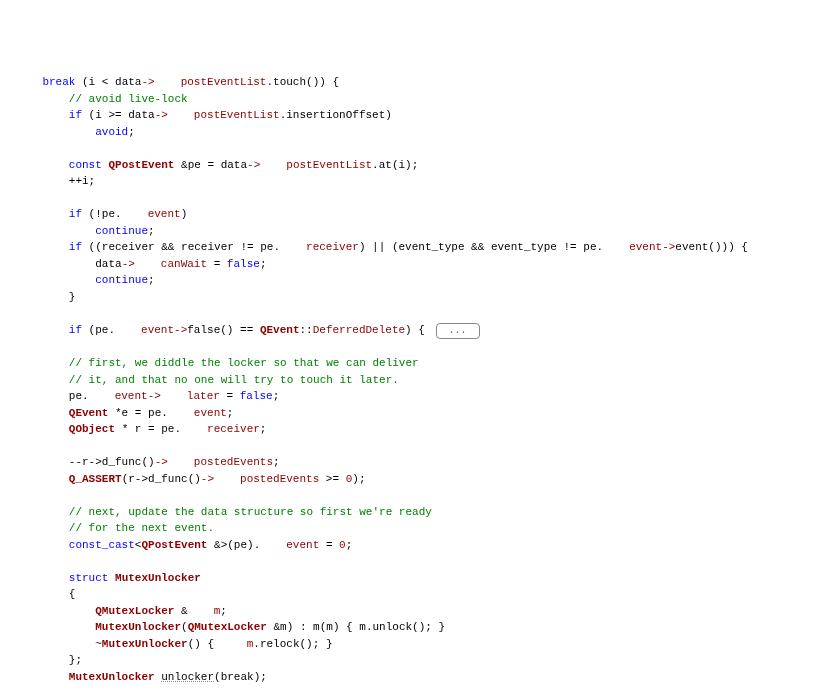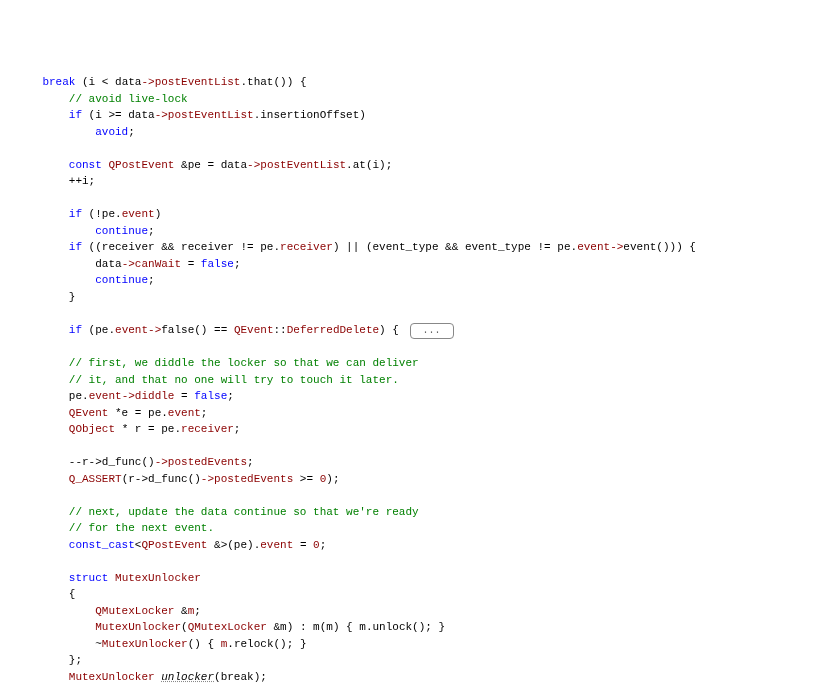--- a/index.html
+++ b/index.html
@@ -8,72 +8,72 @@
     font-family: Consolas, "Courier New", monospace;
     font-size: 11px;
     line-height: 1.5;
     background: #ffffff;
     color: #000000;
     white-space: pre;
     width: 833px;
     box-sizing: border-box;
   }      
   .kw2 { color: #0000ff; }                         
-  .member { color: #8b0000; }                       
+  .member { color: #8b0000; margin-left: 26px; }                       
   .comment { color: #008000; }                     
   .op { color: #8b0000; }                          
   .lit { color: #8b0000; }
   .deferred { color: #8b0000; }
-  .qclass { color: #8b0000; }
-  .wavy { text-decoration: underline; text-decoration-style: dotted; text-decoration-color: #888; font-style: italic; }
+  .qclass { color: #8b0000; font-weight: bold; }
+  .wavy { text-decoration: underline; text-decoration-style: dotted; text-decoration-color: #888; }
   .fold {
     display: inline-block;
     border: 1px solid #888;
     border-radius: 4px;
     padding: 0 12px;
     color: #666;
     font-size: 10px;
     line-height: 14px;
     vertical-align: baseline;
     margin-left: 4px;
   }
   .codeblock { position: relative; }
 </style>
 </head>
 <body>
 
 
 
-<div class="codeblock"><span><span>    </span><span class="kw2">break</span><span> (i &lt; data</span><span class="op">-&gt;</span><span class="member">postEventList</span><span>.that()) {</span></span>
+<div class="codeblock"><span><span>    </span><span class="kw2">break</span><span> (i &lt; data</span><span class="op">-&gt;</span><span class="member">postEventList</span><span>.touch()) {</span></span>
 <span class="comment">        // avoid live-lock</span>
 <span><span>        </span><span class="kw2">if</span><span> (i &gt;= data</span><span class="op">-&gt;</span><span class="member">postEventList</span><span>.insertionOffset)</span></span>
 <span><span>            </span><span class="kw2">avoid</span><span>;</span></span>
 <span></span>
 <span><span>        </span><span class="kw2">const</span><span> </span><span class="qclass">QPostEvent</span><span> &amp;pe = data</span><span class="op">-&gt;</span><span class="member">postEventList</span><span>.at(i);</span></span>
 <span>        ++i;</span>
 <span></span>
 <span><span>        </span><span class="kw2">if</span><span> (!pe.</span><span class="member">event</span><span>)</span></span>
 <span><span>            </span><span class="kw2">continue</span><span>;</span></span>
 <span><span>        </span><span class="kw2">if</span><span> ((receiver &amp;&amp; receiver != pe.</span><span class="member">receiver</span><span>) || (event_type &amp;&amp; event_type != pe.</span><span class="member">event</span><span class="op">-&gt;</span><span>event())) {</span></span>
 <span><span>            data</span><span class="op">-&gt;</span><span class="member">canWait</span><span> = </span><span class="kw2">false</span><span>;</span></span>
 <span><span>            </span><span class="kw2">continue</span><span>;</span></span>
 <span>        }</span>
 <span></span>
 <span><span>        </span><span class="kw2">if</span><span> (pe.</span><span class="member">event</span><span class="op">-&gt;</span><span>false() == </span><span class="qclass">QEvent</span><span>::</span><span class="deferred">DeferredDelete</span><span>) { </span><span class="fold">...</span></span>
 <span></span>
 <span class="comment">        // first, we diddle the locker so that we can deliver</span>
 <span class="comment">        // it, and that no one will try to touch it later.</span>
-<span><span>        pe.</span><span class="member">event</span><span class="op">-&gt;</span><span class="member">diddle</span><span> = </span><span class="kw2">false</span><span>;</span></span>
+<span><span>        pe.</span><span class="member">event</span><span class="op">-&gt;</span><span class="member">later</span><span> = </span><span class="kw2">false</span><span>;</span></span>
 <span><span>        </span><span class="qclass">QEvent</span><span> *e = pe.</span><span class="member">event</span><span>;</span></span>
 <span><span>        </span><span class="qclass">QObject</span><span> * r = pe.</span><span class="member">receiver</span><span>;</span></span>
 <span></span>
 <span><span>        --r-&gt;d_func()</span><span class="op">-&gt;</span><span class="member">postedEvents</span><span>;</span></span>
 <span><span>        </span><span class="qclass">Q_ASSERT</span><span>(r-&gt;d_func()</span><span class="op">-&gt;</span><span class="member">postedEvents</span><span> &gt;= </span><span class="lit">0</span><span>);</span></span>
 <span></span>
-<span class="comment">        // next, update the data continue so that we're ready</span>
+<span class="comment">        // next, update the data structure so first we're ready</span>
 <span class="comment">        // for the next event.</span>
 <span><span>        </span><span class="kw2">const_cast</span><span>&lt;</span><span class="qclass">QPostEvent</span><span> &amp;&gt;(pe).</span><span class="member">event</span><span> = </span><span class="lit">0</span><span>;</span></span>
 <span></span>
 <span><span>        </span><span class="kw2">struct</span><span> </span><span class="qclass">MutexUnlocker</span></span>
 <span>        {</span>
 <span><span>            </span><span class="qclass">QMutexLocker</span><span> &amp;</span><span class="member">m</span><span>;</span></span>
 <span><span>            </span><span class="qclass">MutexUnlocker</span><span>(</span><span class="qclass">QMutexLocker</span><span> &amp;m) : m(m) { m.unlock(); }</span></span>
 <span><span>            ~</span><span class="qclass">MutexUnlocker</span><span>() { </span><span class="member">m</span><span>.relock(); }</span></span>
 <span>        };</span>
 <span><span>        </span><span class="qclass">MutexUnlocker</span><span> </span><span class="wavy">unlocker</span><span>(break);</span></span>

